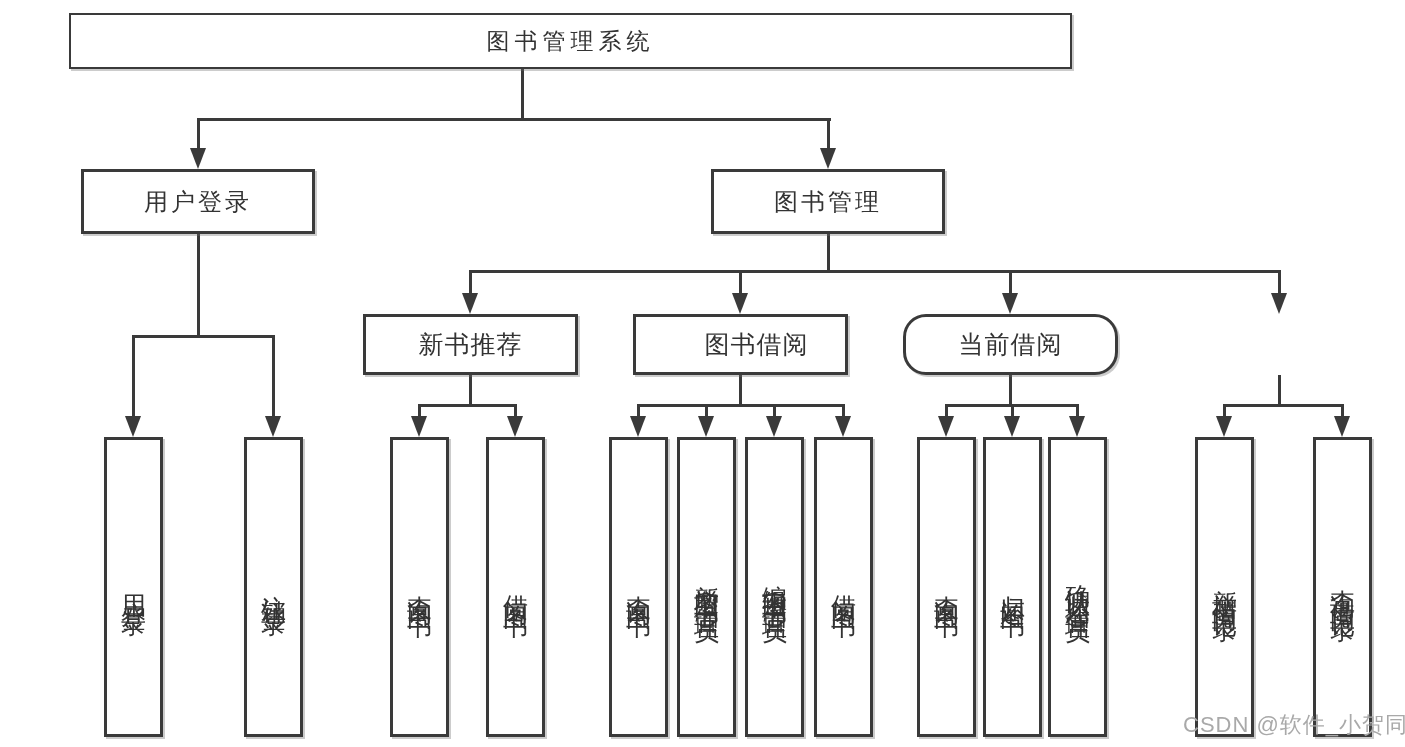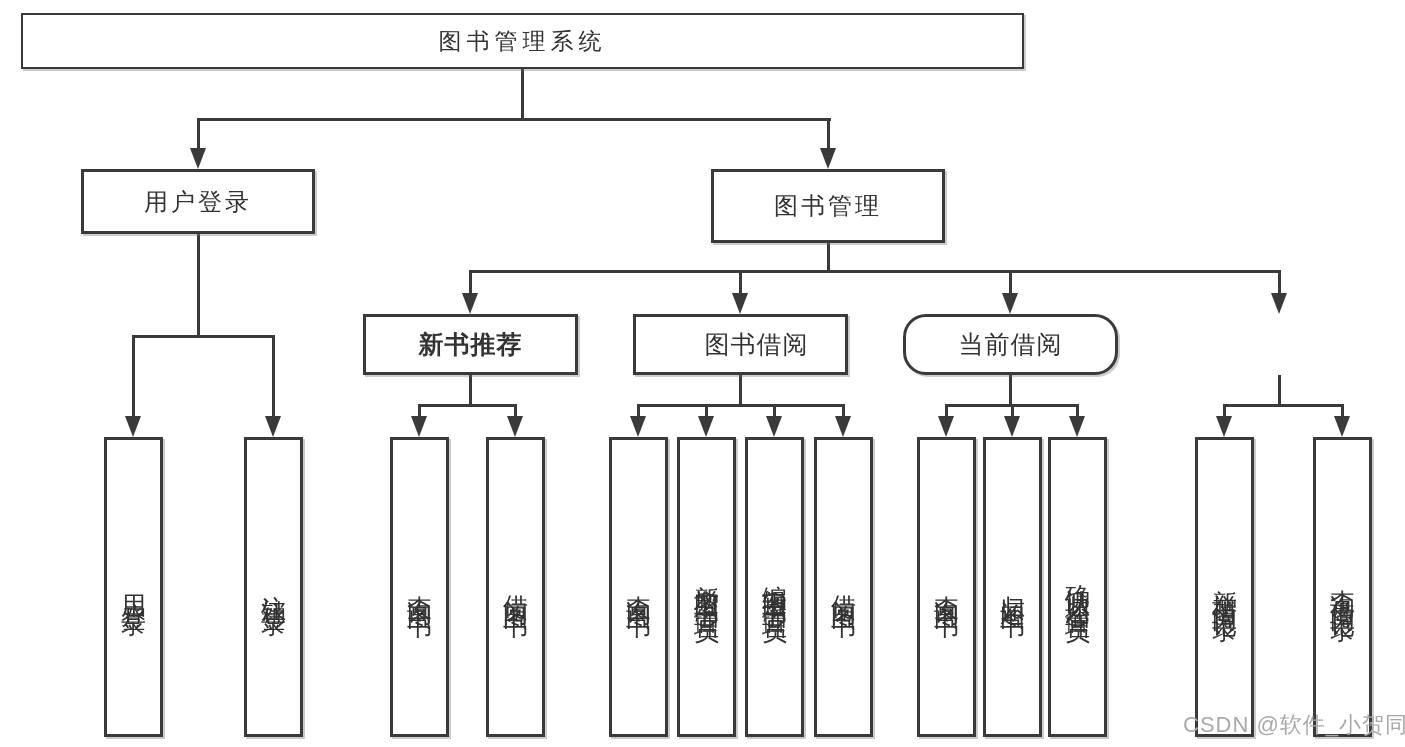--- a/index.html
+++ b/index.html
@@ -21,21 +21,21 @@
     position: absolute;
     background: #fff;
     border: 3px solid var(--line);
     box-shadow: 2px 2px 0 rgba(110,110,110,0.35);
     display: flex;
     align-items: center;
     justify-content: center;
     color: var(--text);
     z-index: 2;
   }
-  .node.root { border-width: 2px; }
+  .node.root { border-width: 2px; margin-left: 48px; }
   .node .hlabel {
     font-size: 24px;
     letter-spacing: 3px;
     color: var(--text);
     white-space: nowrap;
   }
   .leaf {
     position: absolute;
     top: 437px;
     width: 59px;
@@ -94,21 +94,21 @@
   <div class="line" style="left:521px; top:69px; width:3px; height:50px;"></div>
   <div class="line" style="left:197px; top:118px; width:634px; height:3px;"></div>
   <div class="line" style="left:197px; top:118px; width:3px; height:33px;"></div>
   <div class="line" style="left:827px; top:118px; width:3px; height:33px;"></div>
   <div class="arrow" style="left:190px; top:148px;"></div>
   <div class="arrow" style="left:820px; top:148px;"></div>
 
   <div class="node" style="left:81px; top:169px; width:234px; height:65px;">
     <span class="hlabel">用户登录</span>
   </div>
-  <div class="node" style="left:711px; top:169px; width:234px; height:74px;justify-content:center;">
+  <div class="node" style="left:711px; top:169px; width:234px; height:65px;justify-content:center;">
     <span class="hlabel">图书管理</span>
   </div>
 
   <div class="line" style="left:197px; top:234px; width:3px; height:102px;"></div>
   <div class="line" style="left:132px; top:335px; width:143px; height:3px;"></div>
   <div class="line" style="left:132px; top:335px; width:3px; height:85px;"></div>
   <div class="line" style="left:272px; top:335px; width:3px; height:85px;"></div>
   <div class="arrow" style="left:125px; top:416px;"></div>
   <div class="arrow" style="left:265px; top:416px;"></div>
 
@@ -117,21 +117,21 @@
   <div class="line" style="left:469px; top:270px; width:3px; height:26px;"></div>
   <div class="line" style="left:739px; top:270px; width:3px; height:26px;"></div>
   <div class="line" style="left:1009px; top:270px; width:3px; height:26px;"></div>
   <div class="line" style="left:1278px; top:270px; width:3px; height:26px;"></div>
   <div class="arrow" style="left:462px; top:293px;"></div>
   <div class="arrow" style="left:732px; top:293px;"></div>
   <div class="arrow" style="left:1002px; top:293px;"></div>
   <div class="arrow" style="left:1271px; top:293px;"></div>
 
   <div class="node" style="left:363px; top:314px; width:215px; height:61px;">
-    <span class="hlabel" style="font-size:25px; letter-spacing:1px;font-weight:bold;">新书推荐</span>
+    <span class="hlabel" style="font-size:25px; letter-spacing:1px;">新书推荐</span>
   </div>
   <div class="node" style="left:633px; top:314px; width:215px; height:61px;padding-left:32px;">
     <span class="hlabel" style="font-size:25px; letter-spacing:1px;">图书借阅</span>
   </div>
   <div class="node" style="left:903px; top:314px; width:215px; height:61px;border-radius:23px;">
     <span class="hlabel" style="font-size:25px; letter-spacing:1px;">当前借阅</span>
   </div>
 
   <div class="line" style="left:469px; top:375px; width:3px; height:31px;"></div>
   <div class="line" style="left:418px; top:404px; width:99px; height:3px;"></div>

